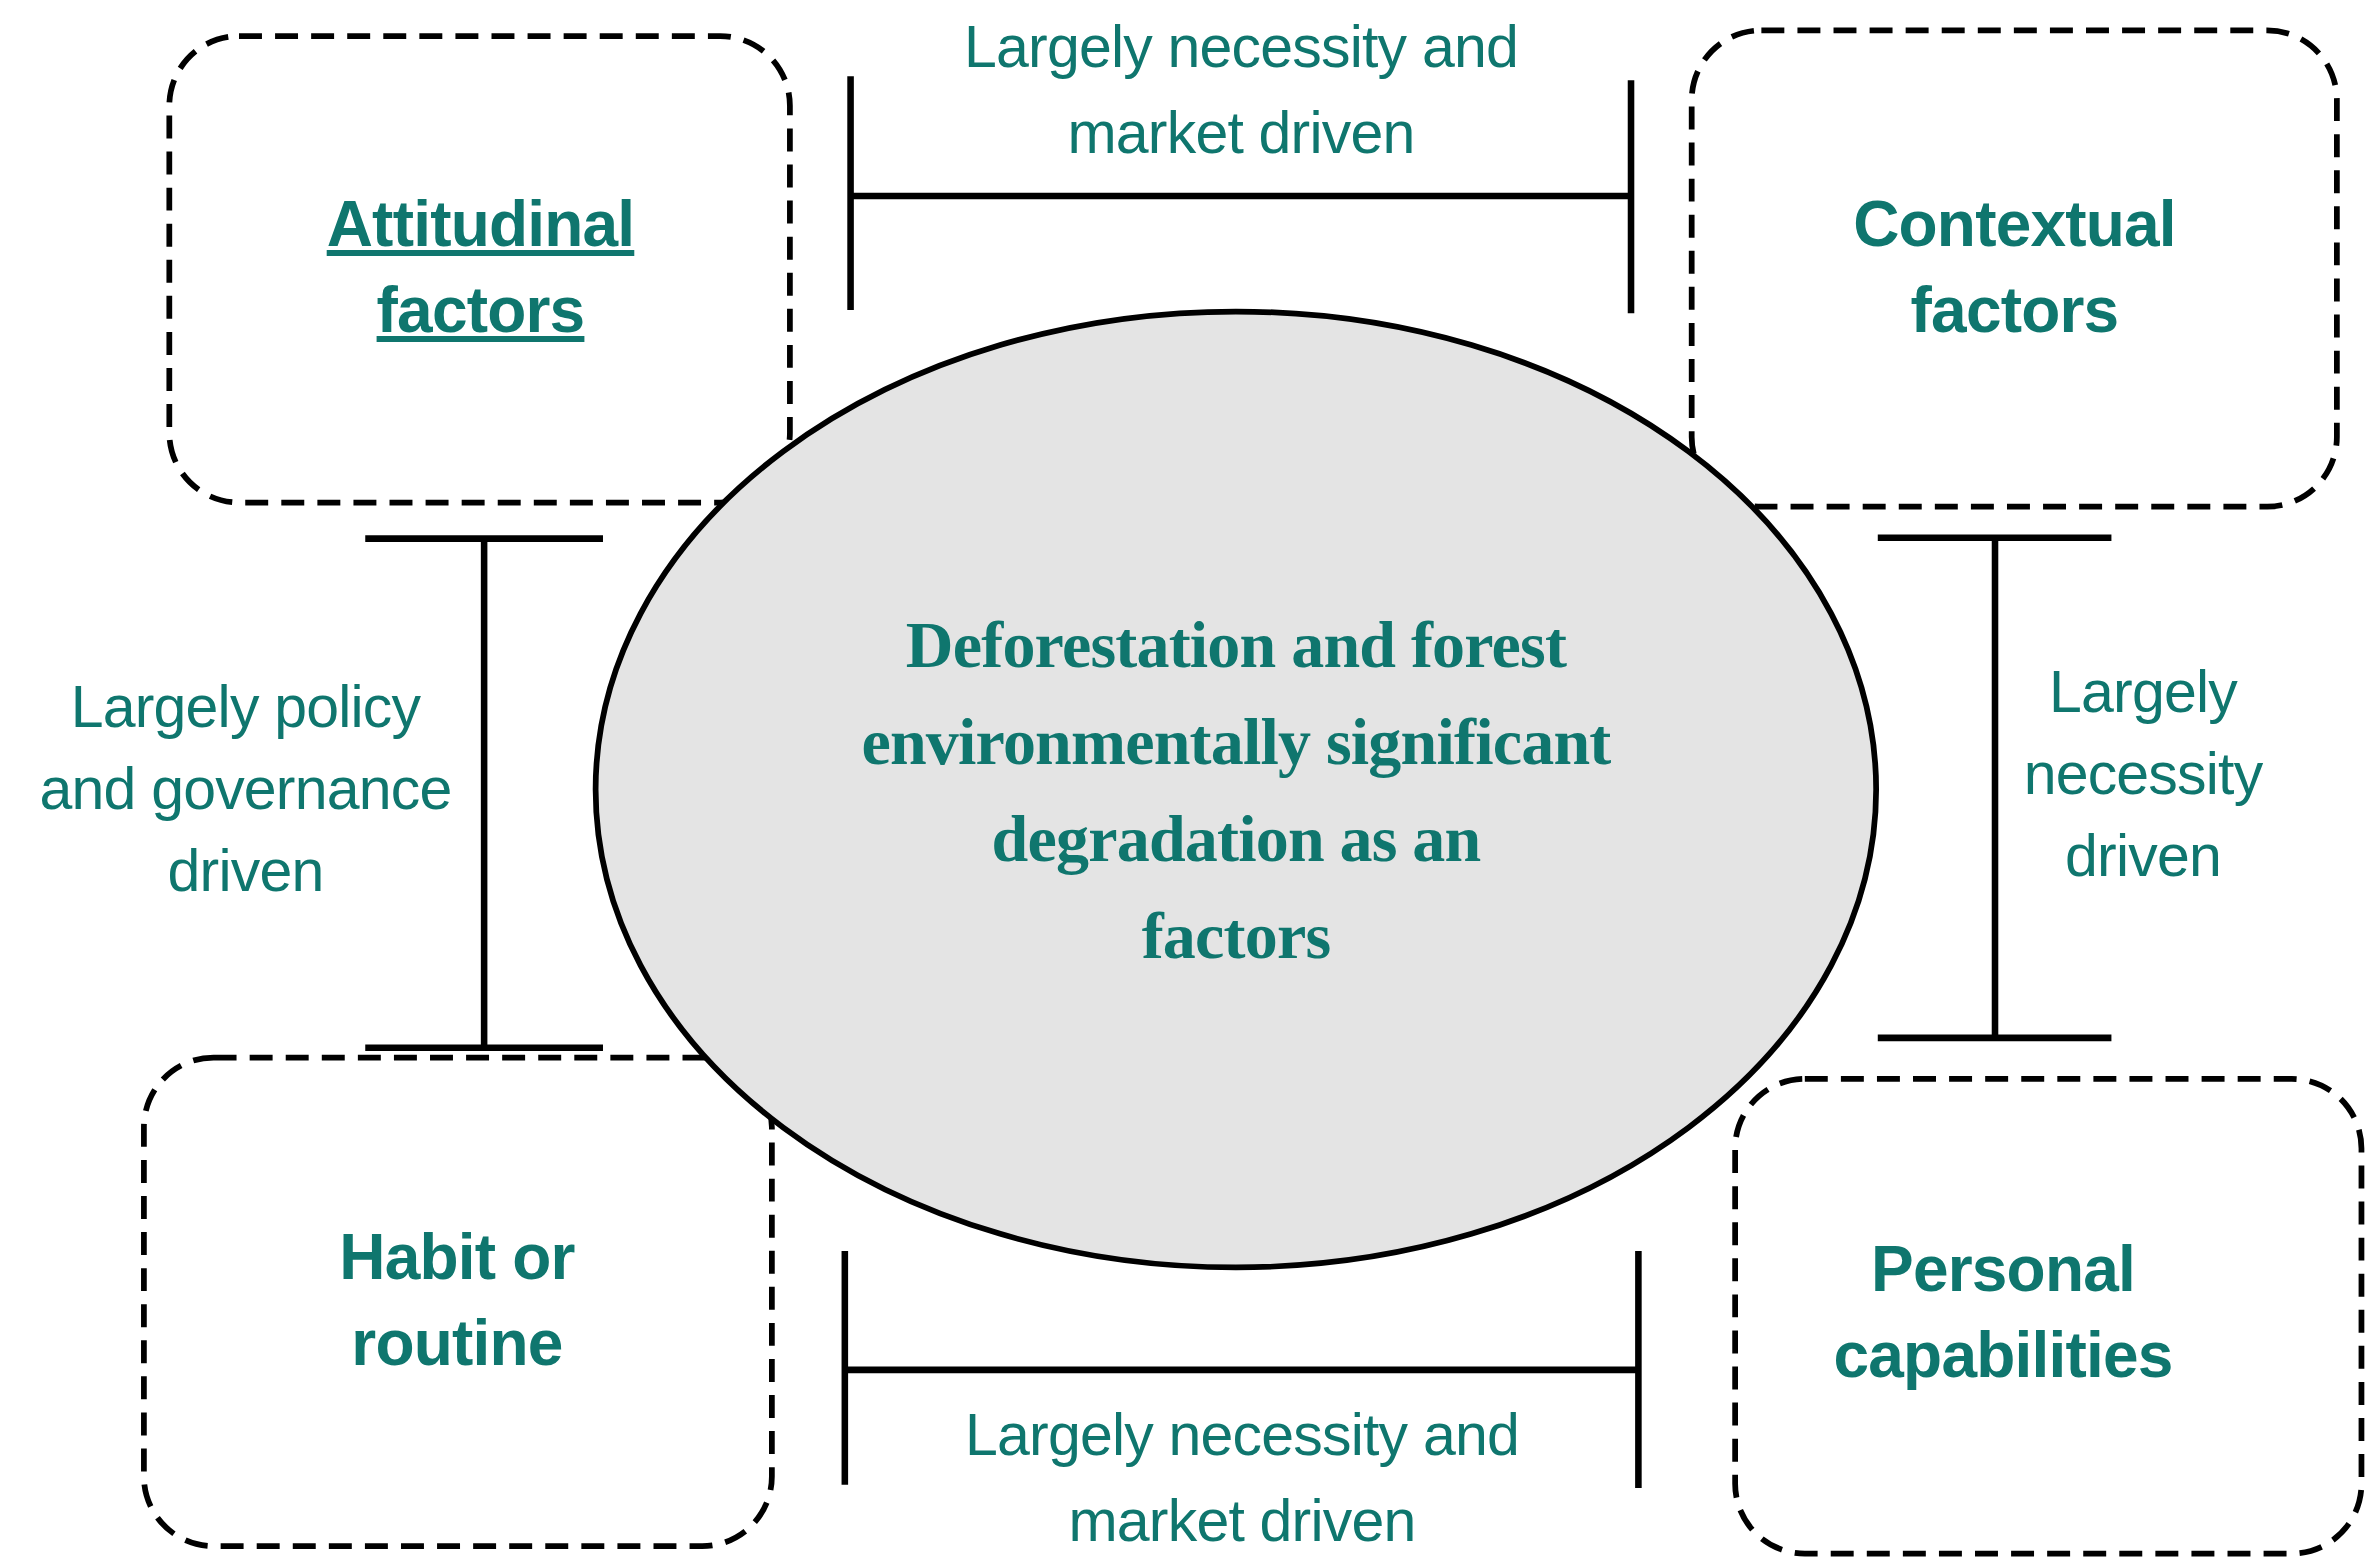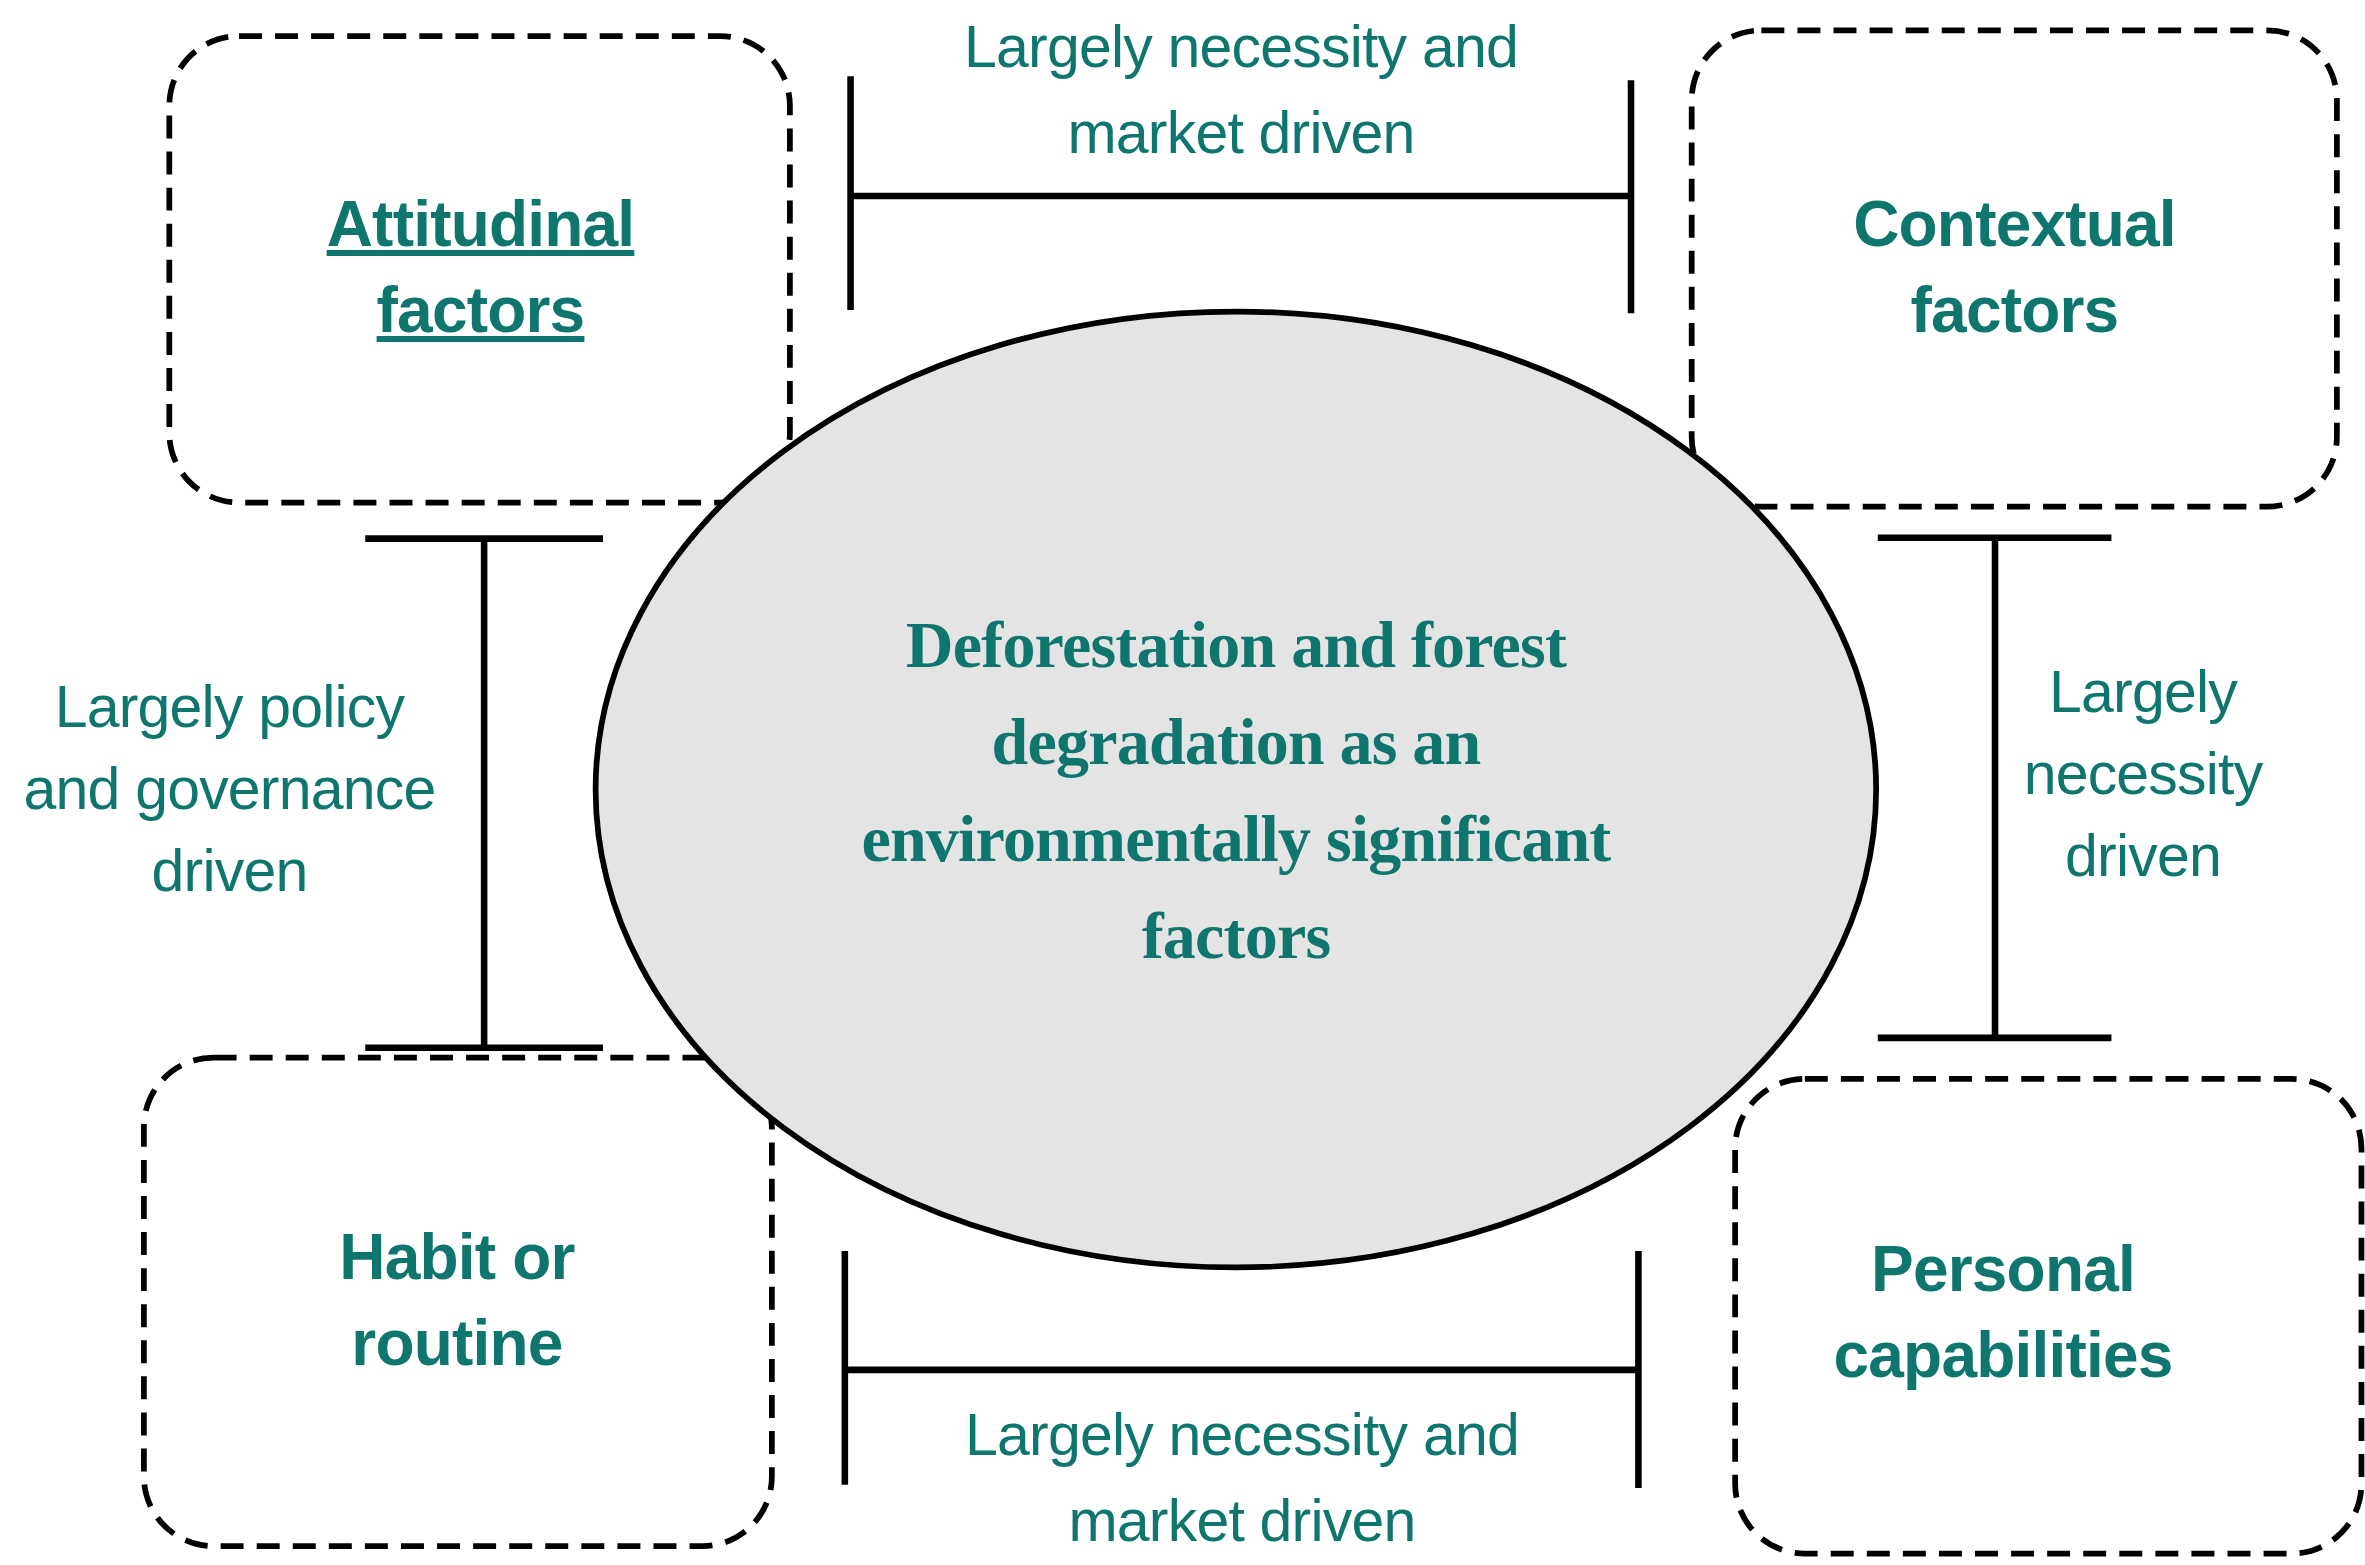--- a/index.html
+++ b/index.html
@@ -75,22 +75,22 @@
     <line x1="445" y1="657" x2="735" y2="657" stroke="#000000" stroke-width="8"></line>
     <line x1="445" y1="1278" x2="735" y2="1278" stroke="#000000" stroke-width="8"></line>
 
     <line x1="2433" y1="656" x2="2433" y2="1266" stroke="#000000" stroke-width="8"></line>
     <line x1="2290" y1="656" x2="2575" y2="656" stroke="#000000" stroke-width="8"></line>
     <line x1="2290" y1="1266" x2="2575" y2="1266" stroke="#000000" stroke-width="8"></line>
   </svg>
 
   <div class="abs txt ellipse-text" style="left:621px; top:596px; width:1230px;">
     <div>Deforestation and forest</div>
+    <div>environmentally significant</div>
     <div>degradation as an</div>
-    <div>environmentally significant</div>
     <div>factors</div>
   </div>
 
   <div class="abs txt box-title" style="left:170px; top:181px; width:621px;text-decoration:underline;">
     <div>Attitudinal</div>
     <div>factors</div>
   </div>
 
   <div class="abs txt box-title" style="left:1692px; top:181px; width:645px;">
     <div>Contextual</div>
@@ -110,21 +110,21 @@
   <div class="abs txt conn-label" style="left:831px; top:4.1px; width:820px;">
     <div>Largely necessity and</div>
     <div>market driven</div>
   </div>
 
   <div class="abs txt conn-label" style="left:832px; top:1392px; width:820px;">
     <div>Largely necessity and</div>
     <div>market driven</div>
   </div>
 
-  <div class="abs txt conn-label-tight" style="left:0px; top:666px; width:459px;">
+  <div class="abs txt conn-label-tight" style="left:0px; top:666px; width:459px;padding-left:16px;">
     <div>Largely policy</div>
     <div>and governance</div>
     <div>driven</div>
   </div>
 
   <div class="abs txt conn-label-tight" style="left:1897px; top:651px; width:492px;">
     <div>Largely</div>
     <div>necessity</div>
     <div>driven</div>
   </div>

